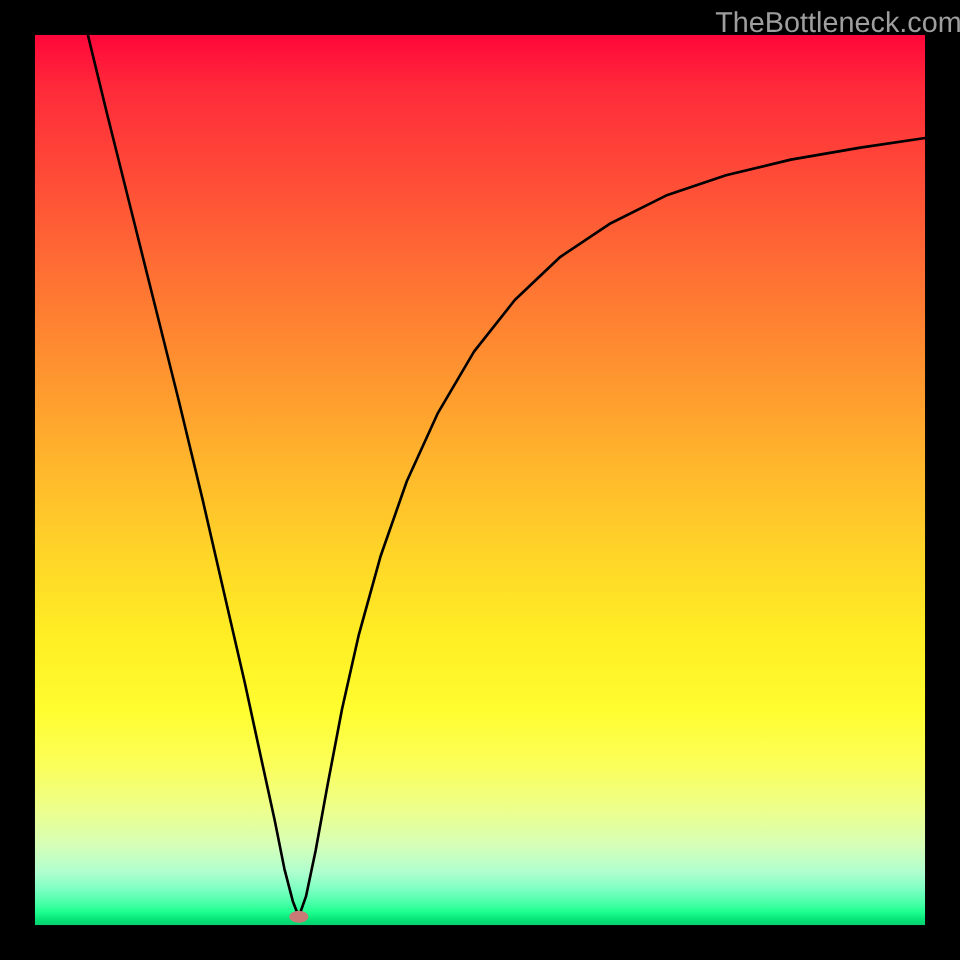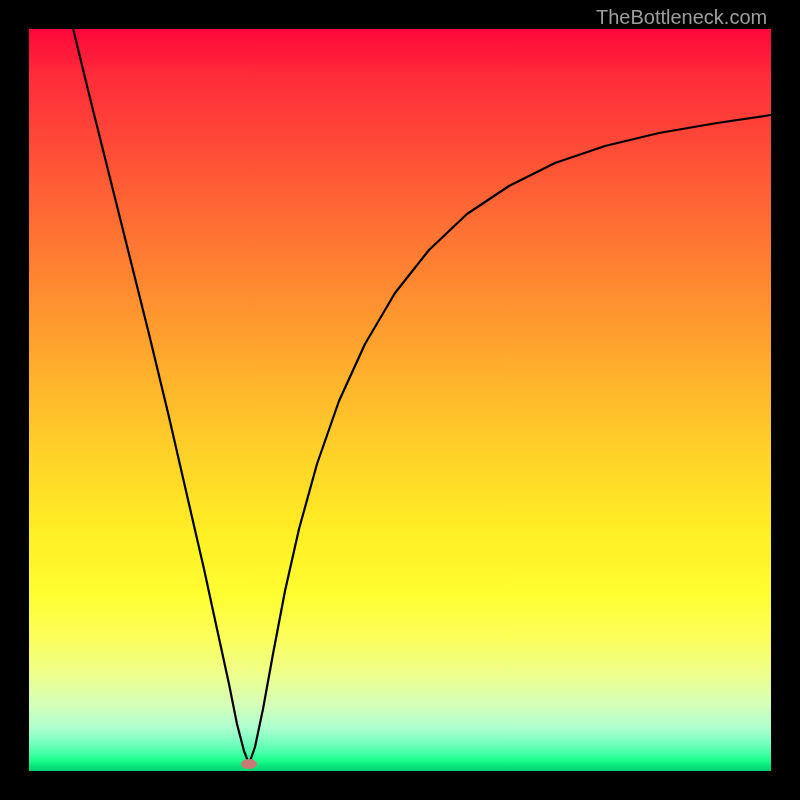--- a/index.html
+++ b/index.html
@@ -61,21 +61,21 @@
     position: absolute;
     width: 16px;
     height: 10px;
     border-radius: 50%;
     background: #c97a76;
     transform: translate(-50%, -50%);
   }
   .watermark {
     position: absolute;
     color: #9e9e9e;
-    font-size: 20px;
+    font-size: 24px;
     font-weight: 400;
   }
 </style>
 </head>
 <body>
 
 <div class="frame">
   <div class="plot">
     <div class="gradient"></div>
     <svg class="curve-layer" viewBox="0 0 742 742" preserveAspectRatio="none">

